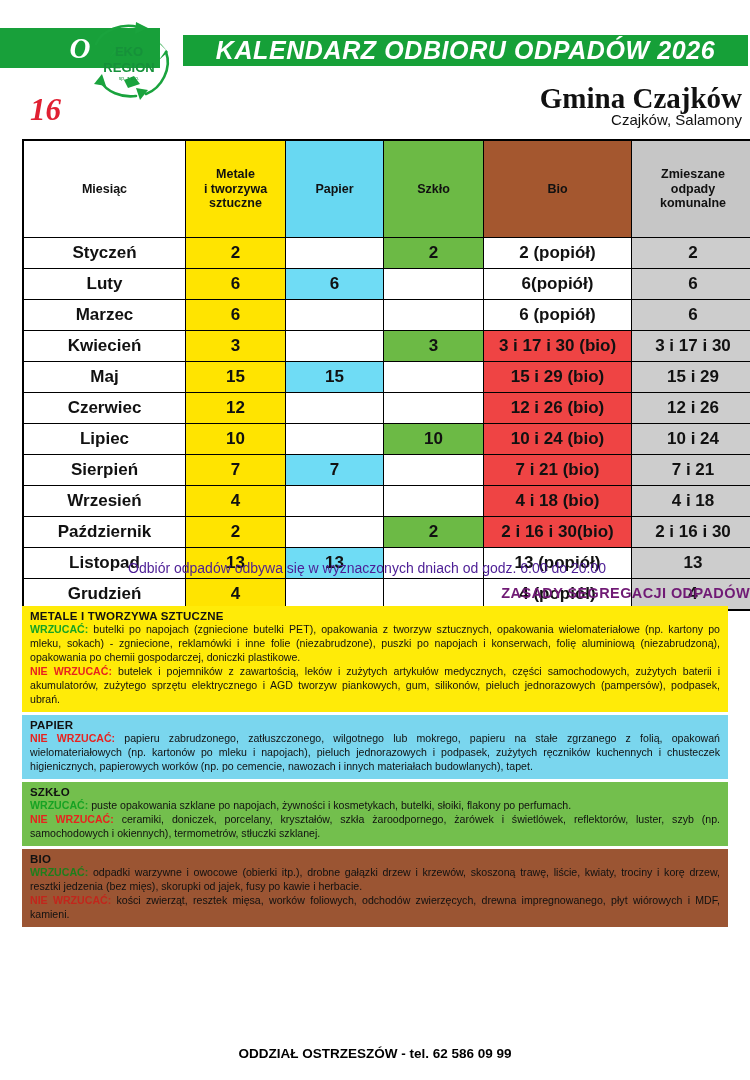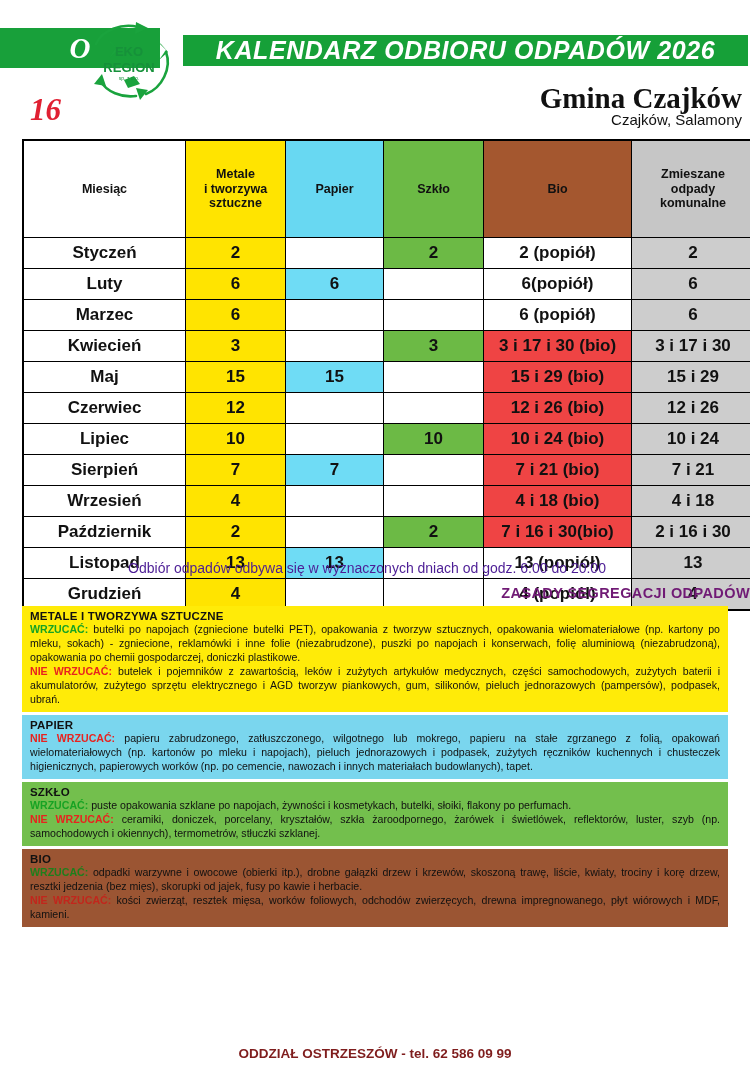--- a/index.html
+++ b/index.html
@@ -135,21 +135,21 @@
   .sec-paper h3, .sec-paper p{color:#111;}
   .sec-glass h3, .sec-glass p{color:#111;}
   .sec-bio h3, .sec-bio p{color:#111;}
   .kw-yes{color:#17a323;font-weight:bold;}
   .kw-no{color:#e8231f;font-weight:bold;}
   .sec-bio .kw-yes{color:#1e7f1c;}
   .sec-bio .kw-no{color:#c2261c;}
 
   .footer{
     position:absolute;left:0;right:0;top:1046px;
-    text-align:center;font-size:13.5px;font-weight:bold;color:#7f1d1d;
+    text-align:center;font-size:13.5px;font-weight:bold;color:#000000;
     font-family:"Liberation Sans", sans-serif;
   }
 </style>
 </head>
 <body>
 
 <div class="header">
 
   <div class="green-left"></div>
   <div class="letter-o">O</div>
@@ -279,21 +279,21 @@
           <td class="paper"></td>
           <td class="glass"></td>
           <td class="bio on">4 i 18 (bio)</td>
           <td class="mixed">4 i 18</td>
         </tr>
         <tr>
           <td class="month">Październik</td>
           <td class="metal">2</td>
           <td class="paper"></td>
           <td class="glass on">2</td>
-          <td class="bio on">7 i 16 i 30(bio)</td>
+          <td class="bio on">2 i 16 i 30(bio)</td>
           <td class="mixed">2 i 16 i 30</td>
         </tr>
         <tr>
           <td class="month">Listopad</td>
           <td class="metal">13</td>
           <td class="paper on">13</td>
           <td class="glass"></td>
           <td class="bio">13 (popiół)</td>
           <td class="mixed">13</td>
         </tr>

